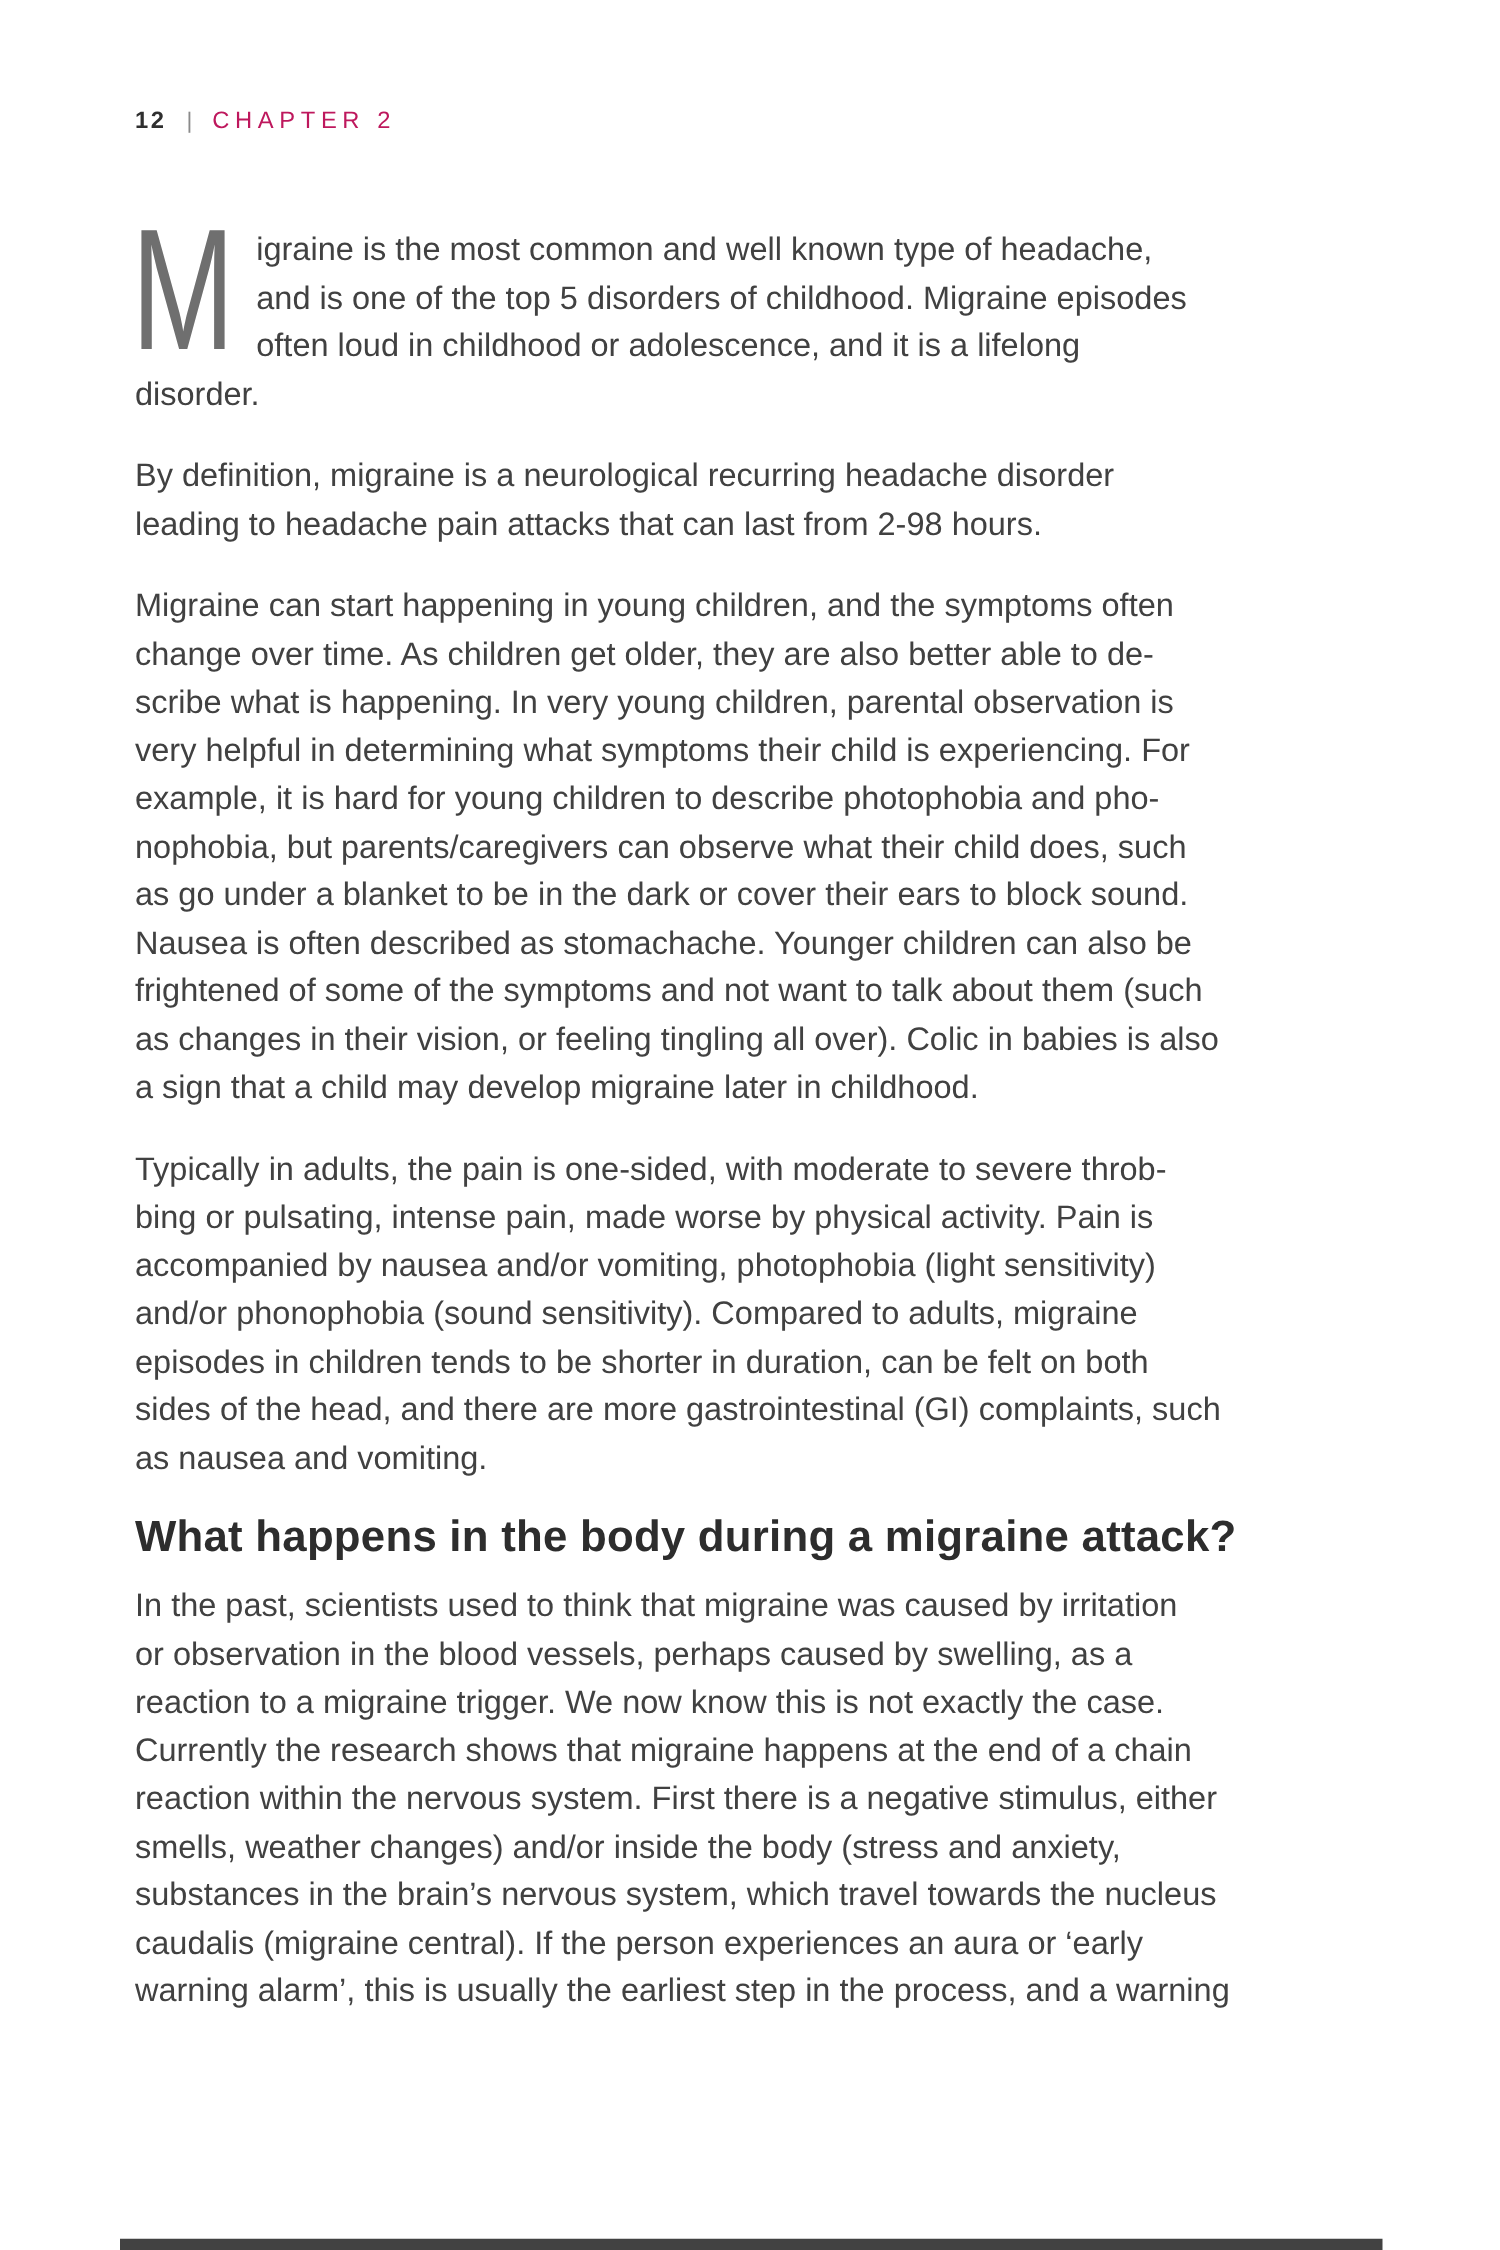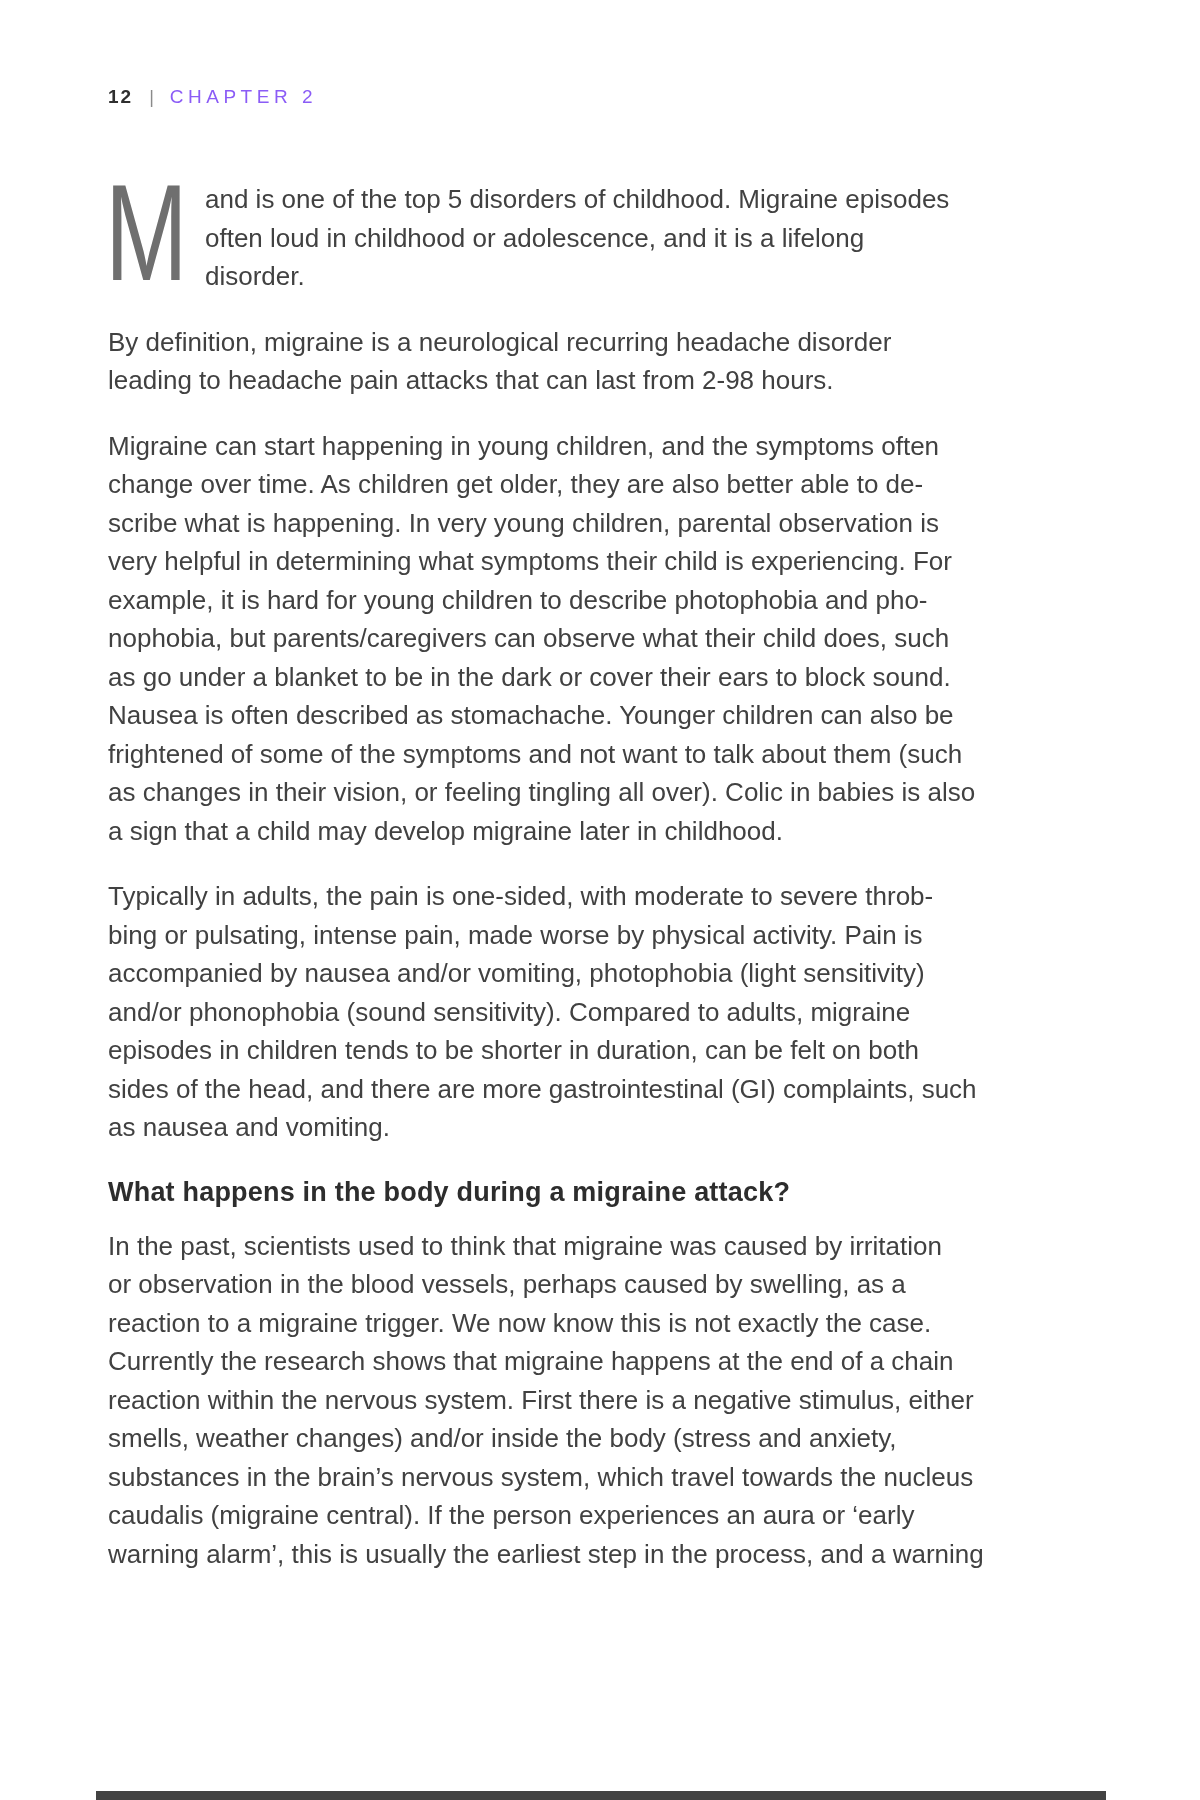--- a/index.html
+++ b/index.html
@@ -36,21 +36,21 @@
     letter-spacing: 2px;
     color: #2f2f2f;
   }
   .sep {
     color: #8a8a8a;
     font-weight: 300;
     font-size: 18px;
   }
   .chapter {
     letter-spacing: 4.5px;
-    color: #8b5cf6;
+    color: #be185d;
   }
   .content {
     position: absolute;
     top: 180px;
     left: 108px;
     width: 1000px;
     font-size: 26px;
     line-height: 38.5px;
   }
   .para {
@@ -70,21 +70,21 @@
     position: absolute;
     top: 2px;
     left: -3px;
     font-size: 138px;
     line-height: 100px;
     color: #6f6f6f;
     transform: scaleX(0.72);
     transform-origin: 0 0;
   }
   .heading {
-    font-size: 27px;
+    font-size: 35px;
     font-weight: bold;
     color: #2d2d2d;
     letter-spacing: 0.2px;
     margin: 26px 0 17px 0;
     line-height: 36px;
   }
   .footer-bar {
     position: absolute;
     left: 96px;
     right: 94px;
@@ -104,20 +104,21 @@
     <span class="chapter">CHAPTER 2</span>
   </header>
 
   <main class="content">
 
     <div class="para">
       <div class="dropcap">
         <span>M</span>
       </div>
       <div>
+          <div class="tline">igraine is the most common and well known type of headache,</div>
           <div class="tline">and is one of the top 5 disorders of childhood. Migraine episodes</div>
           <div class="tline">often loud in childhood or adolescence, and it is a lifelong</div>
           <div class="tline">disorder.</div>
         </div>
     </div>
 
     <div class="para">
         <div class="tline">By definition, migraine is a neurological recurring headache disorder</div>
         <div class="tline">leading to headache pain attacks that can last from 2-98 hours.</div>
       </div>

